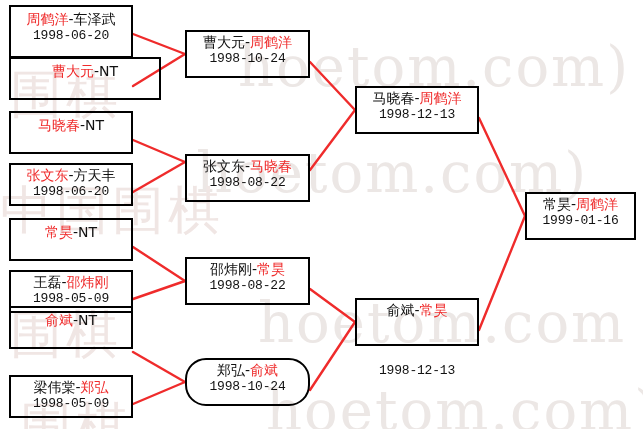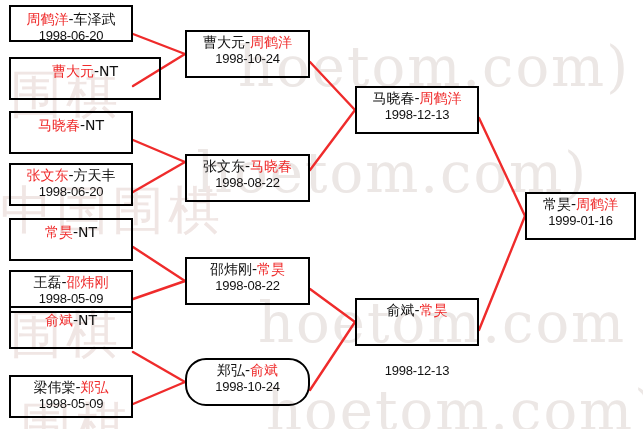--- a/index.html
+++ b/index.html
@@ -55,21 +55,21 @@
     font-size:14px;
     white-space:nowrap;
     font-family:"DejaVu Sans","Liberation Sans",sans-serif;
   }
   .players .w{color:#ef2b2b;}
   .players .l{color:#111111;}
   .players .sep{color:#111111;}
   .date{
     font-size:13px;
     color:#111111;
-    font-family:Liberation Sans, sans-serif;
+    font-family:Liberation Mono, monospace;
     letter-spacing:-0.2px;
     margin-top:1px;
   }
   .no-date .players{margin-top:2px;}
 </style>
 </head>
 <body>
 
 <div id="bracket">
 
@@ -101,21 +101,21 @@
       <path d="M310,170 L355,110"></path>
 
       <path d="M310,289 L355,322"></path>
       <path d="M310,390 L355,322"></path>
 
       <path d="M479,118 L525,216"></path>
       <path d="M479,330 L525,216"></path>
     </g>
   </svg>
 
-  <div class="box no-date" style="left:9px;top:5px;width:124px;height:37px;">
+  <div class="box no-date" style="left:9px;top:5px;width:124px;height:53px;">
     <div class="players">
       <span class="w">周鹤洋</span><span class="sep">-</span><span class="l">车泽武</span>
     </div>
     <div class="date">1998-06-20</div>
   </div>
 
   <div class="box no-date" style="left:9px;top:57px;width:152px;height:43px;">
     <div class="players">
       <span class="w">曹大元</span><span class="sep">-</span><span class="l">NT</span>
     </div>

